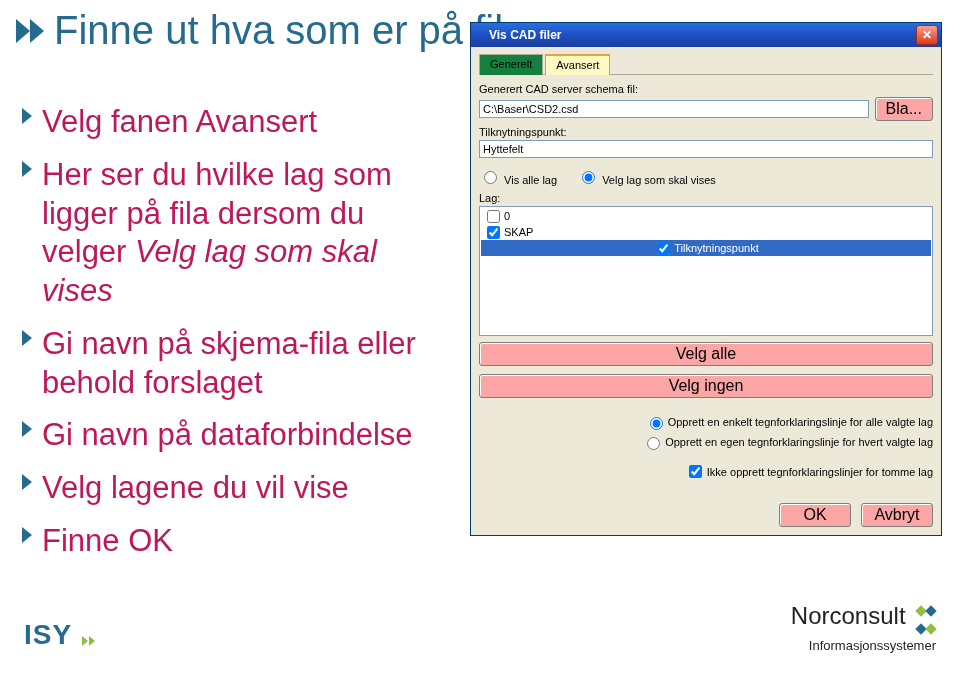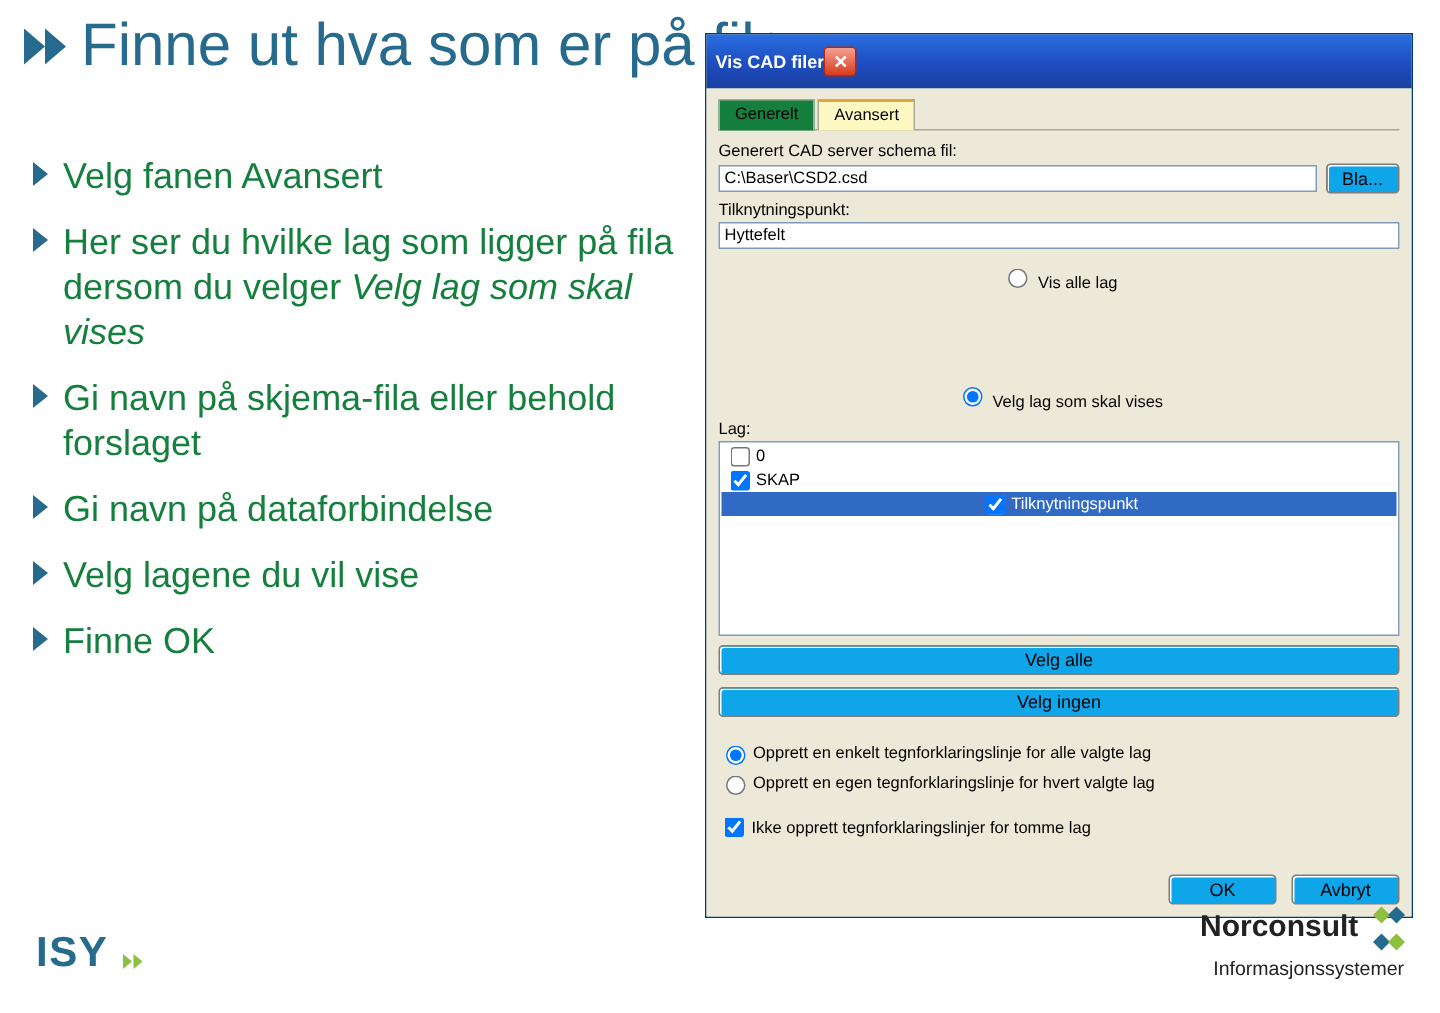--- a/index.html
+++ b/index.html
@@ -31,22 +31,22 @@
   }
   .title-row .tri + .tri { margin-right: 10px; }
   .title-text {
     font-size: 40px;
     color: #266b8e;
     font-weight: 400;
   }
   .bullets {
     margin: 50px 0 0 22px;
     width: 430px;
-    font-size: 24px;
-    color: #15803d;
+    font-size: 31px;
+    color: #be185d;
   }
   .bullet {
     display: flex;
     align-items: flex-start;
     margin-bottom: 14px;
     line-height: 1.25;
   }
   .bullet .bm {
     display: inline-block;
     width: 0; height: 0;
@@ -82,21 +82,21 @@
     border-left: 6px solid #8fbf3f;
     margin-right: 1px;
   }
   .norconsult {
     position: absolute;
     right: 24px;
     bottom: 22px;
     text-align: right;
     color: #222;
   }
-  .norconsult .main { font-size: 20px; font-weight: 700; }
+  .norconsult .main { font-size: 24px; font-weight: 400; }
   .norconsult .sub { font-size: 13px; }
   .nc-mark {
     display:inline-block;
     vertical-align: middle;
     margin-left:6px;
   }
   .nc-mark span {
     display:inline-block;
     width:8px; height:8px;
     transform: rotate(45deg);
@@ -111,27 +111,27 @@
     top: 22px;
     right: 18px;
     width: 470px;
     border: 1px solid #003c74;
     background: #ece9d8;
     font-family: Tahoma, Arial, sans-serif;
     font-size: 11px;
     color: #000;
   }
   .titlebar {
-    height: 36px;
+    height: 24px;
     background: linear-gradient(to bottom, #2a6fe0, #1e4fc3 50%, #1a3fa0);
     color: #fff;
     display: flex;
     align-items: center;
-    justify-content: flex-start;
-    padding: 0 3px 0 6px;
+    justify-content: space-between;
+    padding: 0 3px 0 18px;
     font-weight: 700;
     font-size: 12px;
   }
   .closebtn {
     width: 20px; height: 18px;
     background: linear-gradient(to bottom, #f5a191, #d83c1d);
     border: 1px solid #b02a12;
     border-radius: 3px;
     display: flex;
     align-items: center;
@@ -174,32 +174,32 @@
     border: 1px solid #7f9db9;
     background: #fff;
     padding: 2px 3px;
     font-family: Tahoma, Arial, sans-serif;
     font-size: 11px;
     box-sizing: border-box;
   }
   .row { display:flex; align-items:center; gap:6px; }
 
   .winbtn {
-    background: #0ea5e9;
+    background: #fca5a5;
     border: 1px solid #7f7f7f;
     border-radius: 3px;
     padding: 2px 10px;
     font-family: Tahoma, Arial, sans-serif;
-    font-size: 12px;
+    font-size: 16px;
     cursor: pointer;
     box-shadow: inset 1px 1px 0 #fff;
     white-space: nowrap;
   }
 
-  .radgroup { display:flex; gap:60px; margin: 10px 0 6px 0; align-items: center; flex-direction: column;}
+  .radgroup { display:flex; gap:20px; margin: 10px 0 6px 0; align-items: center;}
   .radgroup label, .chkrow label { cursor: pointer; }
   .rad { margin-right:4px; }
 
   .listbox {
     width: 100%;
     height: 130px;
     border: 1px solid #7f9db9;
     background: #fff;
     overflow-y: auto;
     box-sizing: border-box;
@@ -217,21 +217,21 @@
   .listbtns {
     display:flex;
     justify-content: center;
     gap: 8px;
     margin-top: 6px;
     flex-direction: column;
   }
 
   .optgroup { margin-top: 16px; }
   .optgroup .chkrow, .optgroup .orow { margin: 4px 0; }
-  .orow { display: flex; align-items: center; }
+  .orow { display: flex; align-items: center; justify-content: flex-end; }
   .orow input { margin-right: 5px; }
 
   .footer {
     display:flex;
     justify-content: flex-end;
     gap: 10px;
     margin-top: 14px;
     padding-top: 8px;
   }
   .footer .winbtn { min-width: 72px; }

